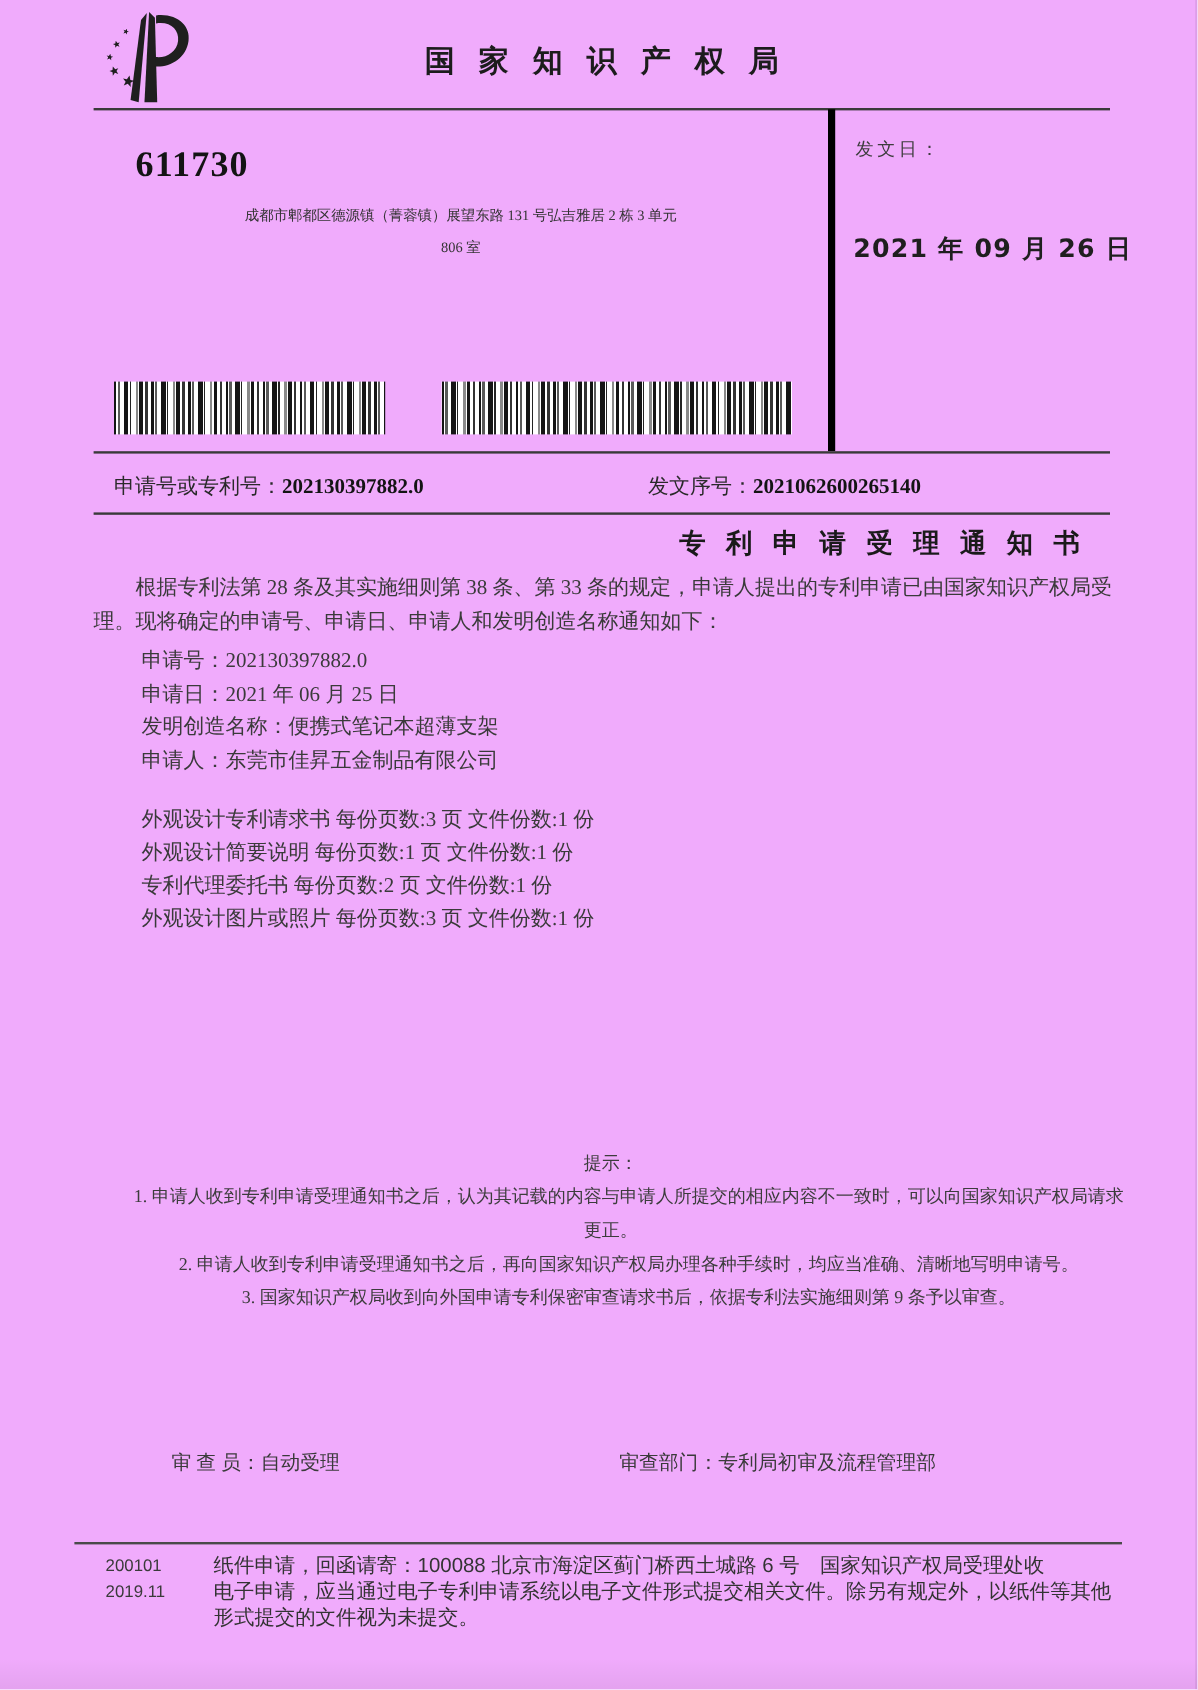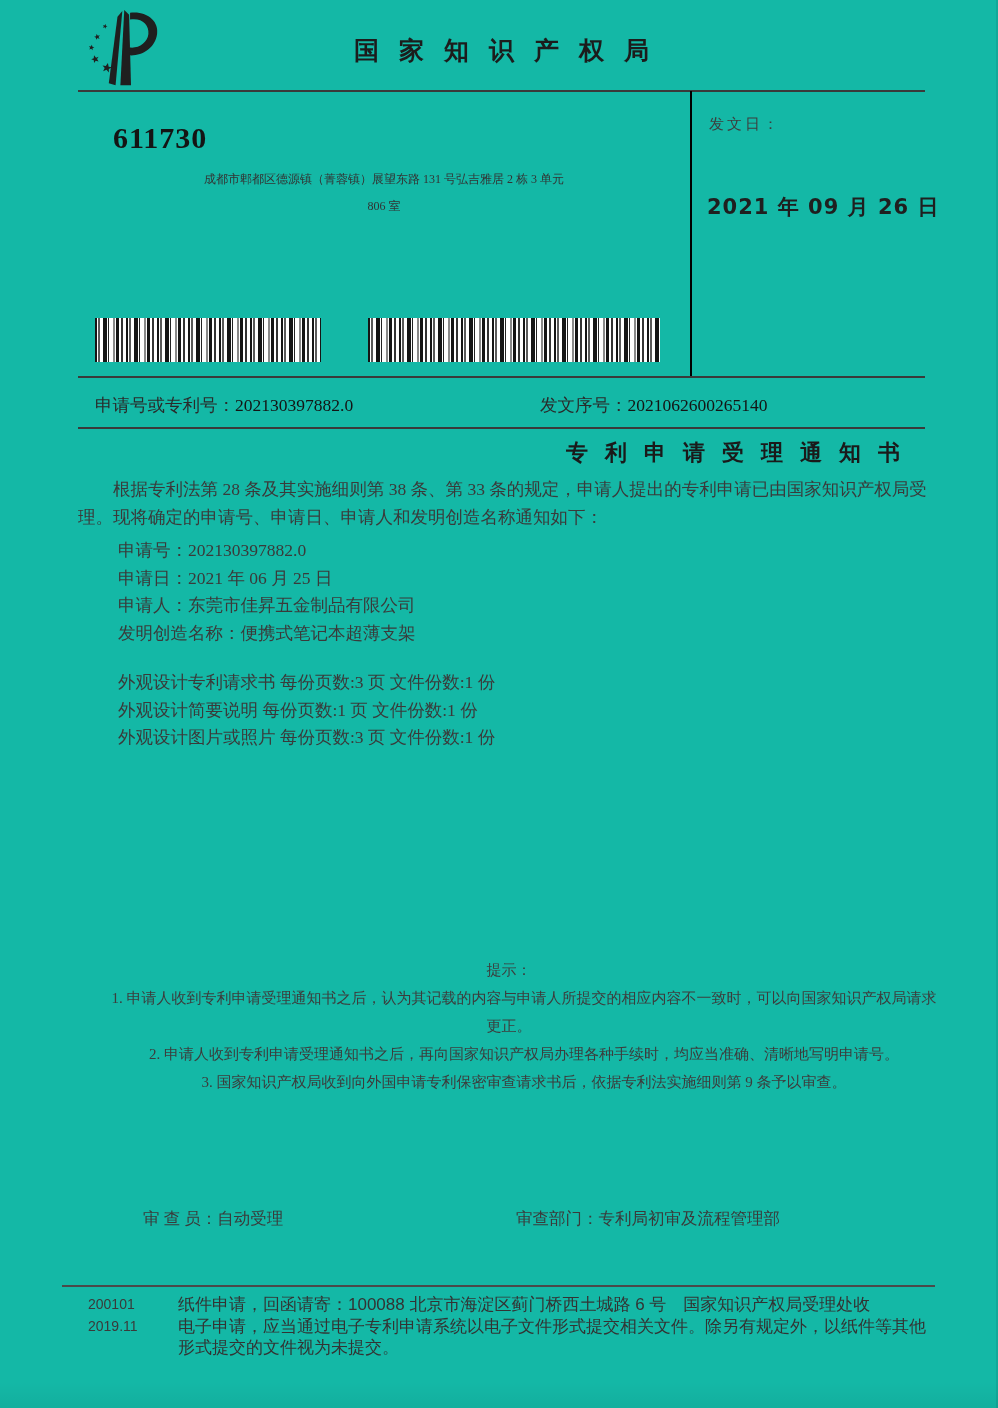--- a/index.html
+++ b/index.html
@@ -1,19 +1,19 @@
 <!DOCTYPE html>
 <html lang="zh"><head>
 <meta charset="utf-8">
 <style>
   html,body{margin:0;padding:0;background:#fff;}
   .page{
     position:relative;
     width:998px;height:1408px;
-    background:#14b8a6;
+    background:#f0abfc;
     font-family:"Liberation Serif","DejaVu Serif",serif;
     color:#2e2e2e;
     overflow:hidden;
   }
   .page::after{ 
     content:"";position:absolute;left:0;right:0;bottom:0;height:26px;
     background:linear-gradient(to bottom,rgba(0,0,0,0),rgba(0,0,0,0.05));
     pointer-events:none;
   }
   .edge-right{position:absolute;top:0;right:0;width:2px;height:100%;background:rgba(0,0,0,0.08);}
@@ -27,21 +27,21 @@
   }
   .rule{position:absolute;background:#3a3a3a;height:2px;}
   .rule-header{left:78px;top:90px;width:847px;}
   .rule-mid1{left:78px;top:376px;width:847px;}
   .rule-mid2{left:78px;top:427px;width:847px;}
   .rule-footer{left:62px;top:1285px;width:873px;background:#4a4a4a;}
 
   
   .issue-box{
     position:absolute;left:690px;top:91px;width:234px;height:285px;
-    border-left:2px solid #000000;box-sizing:border-box;
+    border-left:6px solid #000000;box-sizing:border-box;
   }
   .issue-label{position:absolute;left:17px;top:24px;font-size:15px;letter-spacing:3px;color:#3d3d3d;}
   .issue-date{
     position:absolute;left:15px;top:102px;width:210px;
     font-family:"DejaVu Sans","Liberation Sans",sans-serif;
     font-weight:700;font-size:21px;letter-spacing:1px;color:#1f1f1f;white-space:nowrap;
   }
 
   
   .recipient{position:absolute;left:78px;top:118px;width:612px;}
@@ -58,21 +58,21 @@
       #8a8a8a 18px 20px,#fff 20px 21px,#151515 21px 24px,#fff 24px 26px,
       #333 26px 28px,#fff 28px 31px);
   }
   .barcode-1{left:95px;width:226px;}
   .barcode-2{left:368px;width:292px;}
 
   
   .numbers-row{position:absolute;left:78px;top:388px;width:847px;height:34px;line-height:34px;font-size:17.5px;color:#2a2a2a;}
   .num-left{position:absolute;left:17px;}
   .num-right{position:absolute;left:462px;}
-  .num-value{font-weight:400;color:#141414;}
+  .num-value{font-weight:700;color:#141414;}
 
   
   .notice-title{
     position:absolute;left:70px;top:438px;width:847px;margin:0;
     text-align:right;font-size:22px;font-weight:700;color:#1a1a1a;
     letter-spacing:17px;text-indent:17px;
   }
   .body-text{position:absolute;left:78px;top:476px;width:856px;font-size:17.5px;line-height:27.5px;color:#3a3a3a;}
   .intro{margin:0;text-indent:2em;}
   .details{margin-top:6px;}
@@ -153,26 +153,27 @@
 
   <div class="rule rule-mid2"></div>
 
   <h1 class="notice-title">专利申请受理通知书</h1>
 
   <div class="body-text">
     <p class="intro">根据专利法第 28 条及其实施细则第 38 条、第 33 条的规定，申请人提出的专利申请已由国家知识产权局受理。现将确定的申请号、申请日、申请人和发明创造名称通知如下：</p>
     <div class="details">
       <div class="detail-line">申请号：202130397882.0</div>
       <div class="detail-line">申请日：2021 年 06 月 25 日</div>
+      <div class="detail-line">发明创造名称：便携式笔记本超薄支架</div>
       <div class="detail-line">申请人：东莞市佳昇五金制品有限公司</div>
-      <div class="detail-line">发明创造名称：便携式笔记本超薄支架</div>
     </div>
     <div class="received">
       <div class="received-line">外观设计专利请求书 每份页数:3 页  文件份数:1 份</div>
       <div class="received-line">外观设计简要说明 每份页数:1 页  文件份数:1 份</div>
+      <div class="received-line">专利代理委托书 每份页数:2 页  文件份数:1 份</div>
       <div class="received-line">外观设计图片或照片 每份页数:3 页  文件份数:1 份</div>
     </div>
   </div>
 
   <div class="tips">
     <div class="tips-label">提示：</div>
     <p class="tips-item">1. 申请人收到专利申请受理通知书之后，认为其记载的内容与申请人所提交的相应内容不一致时，可以向国家知识产权局请求更正。</p>
     <p class="tips-item">2. 申请人收到专利申请受理通知书之后，再向国家知识产权局办理各种手续时，均应当准确、清晰地写明申请号。</p>
     <p class="tips-item">3. 国家知识产权局收到向外国申请专利保密审查请求书后，依据专利法实施细则第 9 条予以审查。</p>
   </div>

